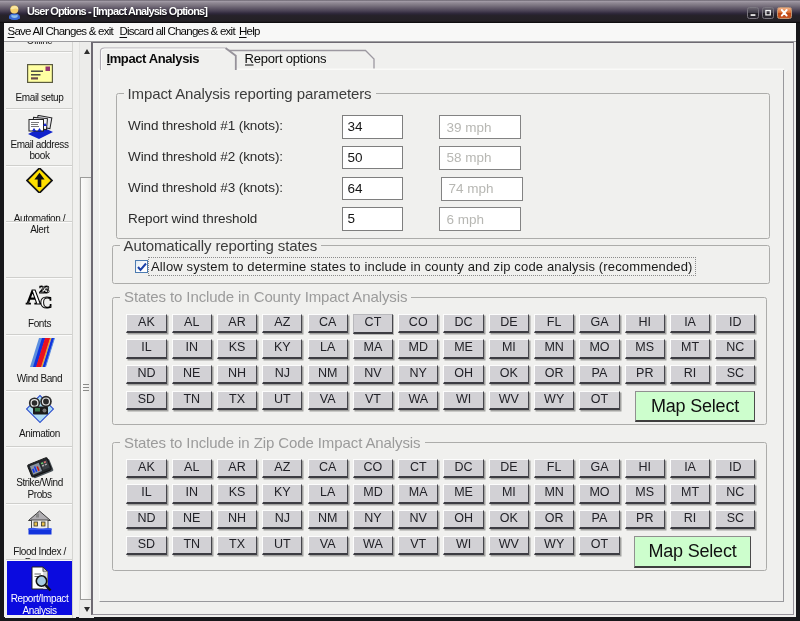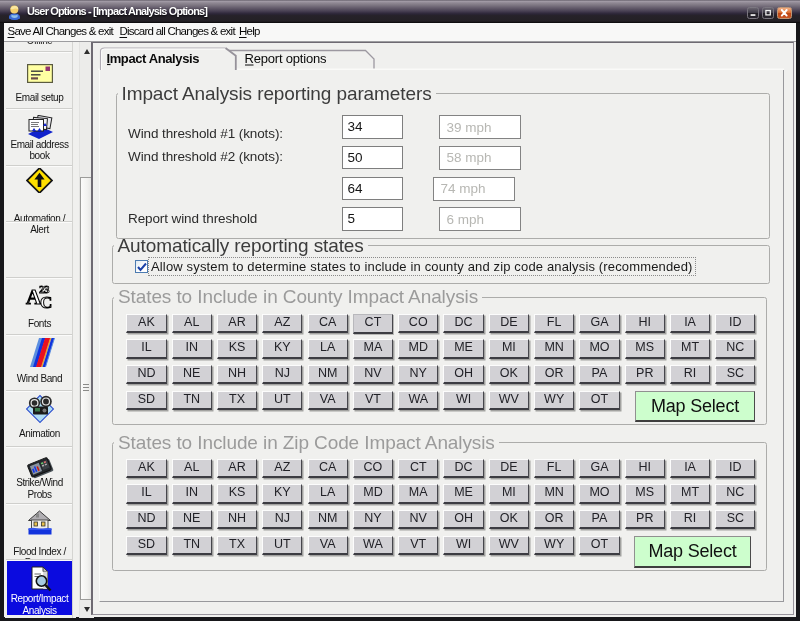--- a/index.html
+++ b/index.html
@@ -45,21 +45,21 @@
 
 #mainpanel { left:87px; top:0px; width:703px; height:573px; background:#f0f0ee;
  border-top:1px solid #6e6a72; border-left:2px solid #6e6a72; border-right:1px solid #98949c; border-bottom:1px solid #98949c; }
 
 
 #tabpage { position:absolute; left:6px; top:26.5px; width:685px; height:532px; background:#f0f0ee;
  border-left:1px solid #fafaf8; border-right:1px solid #98989c; border-bottom:1px solid #98989c; }
 
 
 .grp { position:absolute; border:1px solid #acacaa; border-radius:2.5px; }
-.grp > b { position:absolute; top:-7.5px; left:1px; background:#f0f0ee; padding:0 4px; font-weight:normal; font-size:19px; letter-spacing:-0.1px; color:#3c3c3c; white-space:nowrap; line-height:14px;}
+.grp > b { position:absolute; top:-7.5px; left:7px; background:#f0f0ee; padding:0 4px; font-weight:normal; font-size:15px; letter-spacing:-0.1px; color:#3c3c3c; white-space:nowrap; line-height:14px;}
 .grp.dis > b { color:#9b9b9b;text-align:center; }
 
 
 .rowlab { position:absolute; left:11.5px; font-size:13.5px; letter-spacing:-0.1px; color:#2b2b2b; line-height:15px; white-space:nowrap; }
 .ebox { position:absolute; width:61px; height:23.5px; background:#fff; border:1px solid #7e7e7e; font-size:13.5px; color:#141414; padding:3px 0 0 5px; }
 .dbox { position:absolute; width:82px; height:24px; background:#fff; border:1px solid #838383; font-size:13.5px; color:#b7b7b3; padding:3.5px 0 0 7px; }
 
 
 .st { position:absolute; width:40.3px; height:19.5px; background:#d2d1d5; text-align:center;
  border-top:1.5px solid #fcfcfc; border-left:1.5px solid #fcfcfc; border-right:1.5px solid #46464c; border-bottom:2px solid #3c3c42;
@@ -254,30 +254,31 @@
       <text x="9.5" y="18.5" font-size="13px" letter-spacing="-0.4" font-weight="bold" fill="#0a0a0a" font-family="Liberation Sans, sans-serif">Impact Analysis</text>
       <line x1="10" y1="20.5" x2="13.5" y2="20.5" stroke="#0a0a0a" stroke-width="1.2"></line>
       <text x="147.5" y="19" font-size="13px" letter-spacing="-0.2" fill="#0a0a0a" font-family="Liberation Sans, sans-serif">Report options</text>
       <line x1="148" y1="21" x2="156.5" y2="21" stroke="#0a0a0a" stroke-width="1"></line>
     </svg>
 
     <div id="tabpage">
 
       <div class="grp" style="left:15.5px;top:23.5px;width:654.5px;height:145.5px">
         <b>Impact Analysis reporting parameters</b>
-        <div class="rowlab" style="top:32px">Wind threshold #1 (knots):</div>
+        <div class="rowlab" style="top:24px">Wind threshold #1 (knots):</div>
         <div class="rowlab" style="top:54.9px">Wind threshold #2 (knots):</div>
+        <div class="rowlab" style="top:85.8px">Wind threshold #3 (knots):</div>
         <div class="rowlab" style="top:116.7px">Report wind threshold</div>
         <div class="ebox" style="left:225px;top:21.3px">34</div>
         <div class="ebox" style="left:225px;top:51.9px">50</div>
         <div class="ebox" style="left:225px;top:82.5px">64</div>
         <div class="ebox" style="left:225px;top:113.1px">5</div>
         <div class="dbox" style="left:322px;top:21.3px">39 mph</div>
         <div class="dbox" style="left:322px;top:51.9px">58 mph</div>
-        <div class="dbox" style="left:316px;top:82.5px">74 mph</div>
+        <div class="dbox" style="left:324px;top:82.5px">74 mph</div>
         <div class="dbox" style="left:322px;top:113.1px">6 mph</div>
       </div>
 
       <div class="grp" style="left:11.5px;top:175.5px;width:658.5px;height:39px">
         <b>Automatically reporting states</b>
         <div class="abs" id="cb">
             <svg width="12" height="11" viewBox="0 0 12 11">
               <path d="M2 5 L4.5 8 L10 1.5" fill="none" stroke="#1a41a8" stroke-width="2"></path>
             </svg>
           </div>

